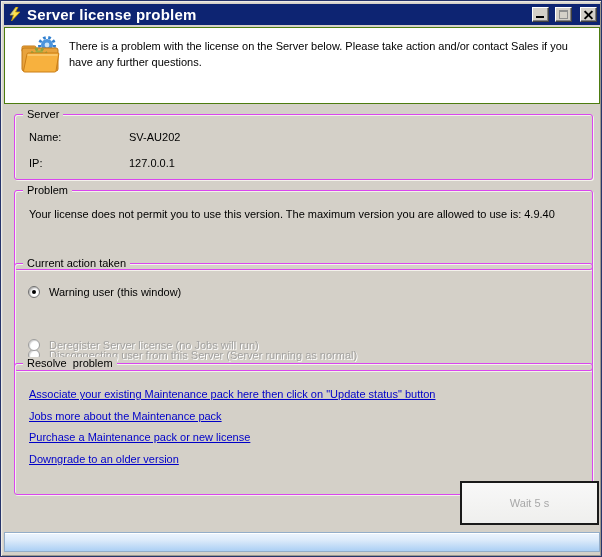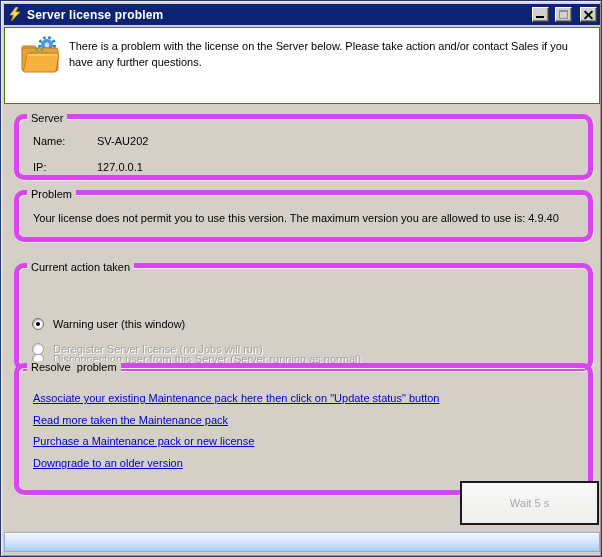--- a/index.html
+++ b/index.html
@@ -13,21 +13,21 @@
     box-shadow: inset 1px 1px 0 #EDEBE5, inset -1px -1px 0 #9B988F, inset 2px 2px 0 #DCD9D1;
     overflow:hidden;
   }
 
   
   .titlebar{
     position:absolute; left:3px; top:3px; width:596px; height:21px;
     background:#0D2472;
     display:flex; align-items:center; padding:0 3px 0 4px; gap:5px;
   }
-  .title-text{ flex:1; color:#FFFFFF; font-weight:bold; font-size:12px; letter-spacing:.2px; }
+  .title-text{ flex:1; color:#FFFFFF; font-weight:bold; font-size:15px; letter-spacing:.2px; }
   .tb-btn{
     width:17px; height:15px; background:#D4D0C8;
     border:1px solid; border-color:#FFFFFF #404040 #404040 #FFFFFF;
     box-shadow: inset -1px -1px 0 #808080;
     display:flex; align-items:center; justify-content:center; position:relative;
     margin-left:1px;
   }
   .tb-btn.close{ margin-left:3px; }
   .glyph-min{ position:absolute; left:3px; bottom:3px; width:8px; height:2px; background:#000; }
   .glyph-max{ width:9px; height:9px; border:1px solid #8F8F8F; border-top-width:2px; background:#D4D0C8; }
@@ -42,41 +42,41 @@
   .header-panel{
     position:absolute; left:3px; top:26px; width:596px; height:77px;
     background:#FFFFFF; border:1px solid #4d7c0f;
   }
   .app-icon{ position:absolute; left:13px; top:7px; width:44px; height:44px; }
   .header-text{ position:absolute; left:64px; top:10px; width:512px; line-height:16px; }
 
   
   .groupbox{
     position:absolute; left:13px; width:579px;
-    border:5px solid #d946ef; border-radius:10px;
+    border:1px solid #d946ef; border-radius:3px;
     box-shadow: 1px 1px 0 #F4F2EC, inset 1px 1px 0 #F4F2EC;
   }
   .group-label{
     position:absolute; top:-7px; left:8px; background:#D4D0C8;
     padding:0 4px; white-space:pre; color:#000;
   }
   .g-server{ top:113px; height:66px; }
-  .g-problem{ top:189px; height:52px; }
+  .g-problem{ top:189px; height:80px; }
   .g-action{ top:262px; height:108px; }
   .g-resolve{ top:362px; height:132px; }
 
-  .field-row{ position:absolute; left:14px; display:flex; }
+  .field-row{ position:absolute; left:14px; display:flex;gap:36px; }
   .field-label{ width:64px; }
   .row-name{ top:16px; }
   .row-ip{ top:42px; }
 
   .problem-text{ position:absolute; left:14px; top:17px; white-space:nowrap; }
 
   .radio-row{ position:absolute; left:13px; display:flex; align-items:center; gap:9px; height:14px; }
-  .radio-row.r0{ top:21px;margin-top:28px; } .radio-row.r1{ top:60px;margin-top:24px; } .radio-row.r2{ top:74px; }
+  .radio-row.r0{ top:21px; } .radio-row.r1{ top:60px;margin-top:24px; } .radio-row.r2{ top:74px; }
   .radio{
     width:12px; height:12px; border-radius:50%; background:#FFFFFF;
     border:1px solid #6E6E6E;
     box-shadow: inset 1px 1px 2px rgba(0,0,0,.35), inset -1px -1px 0 #FDFDFD;
     position:relative; flex:none;
   }
   .radio.selected::after{
     content:""; position:absolute; left:3px; top:3px; width:4px; height:4px;
     border-radius:50%; background:#000;
   }
@@ -184,21 +184,21 @@
     </div>
     <div class="radio-row r2">
       <span class="radio disabled"></span>
       <span class="radio-label disabled">Deregister Server license (no Jobs will run)</span>
     </div>
   </div>
 
   <div class="groupbox g-resolve">
     <span class="group-label">Resolve  problem</span>
     <a class="link l0">Associate your existing Maintenance pack here then click on "Update status" button</a>
-    <a class="link l1">Read more taken the Maintenance pack</a>
+    <a class="link l1">Jobs more about the Maintenance pack</a>
     <a class="link l2">Purchase a Maintenance pack or new license</a>
     <a class="link l3">Downgrade to an older version</a>
   </div>
 
 
   <div class="wait-btn">Wait 5 s</div>
 
   <div class="status-bar"></div>
 
 </div>

